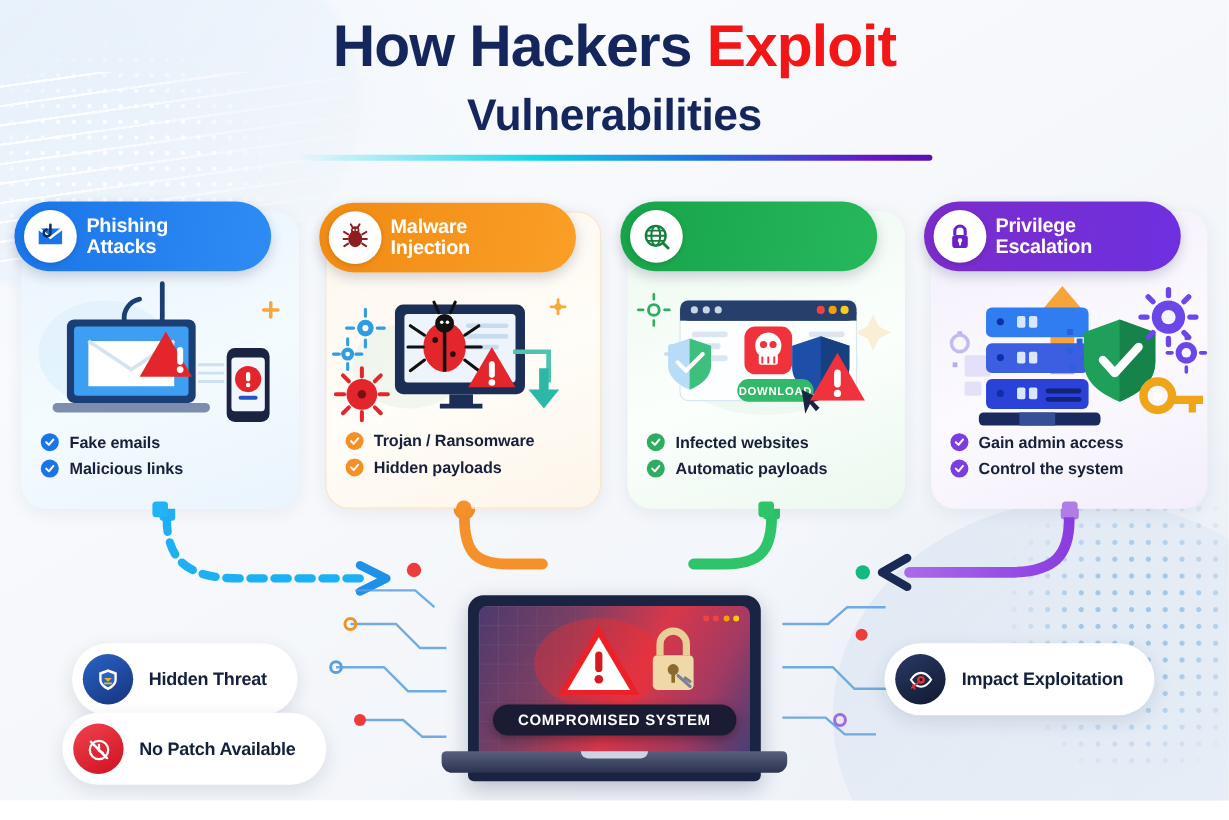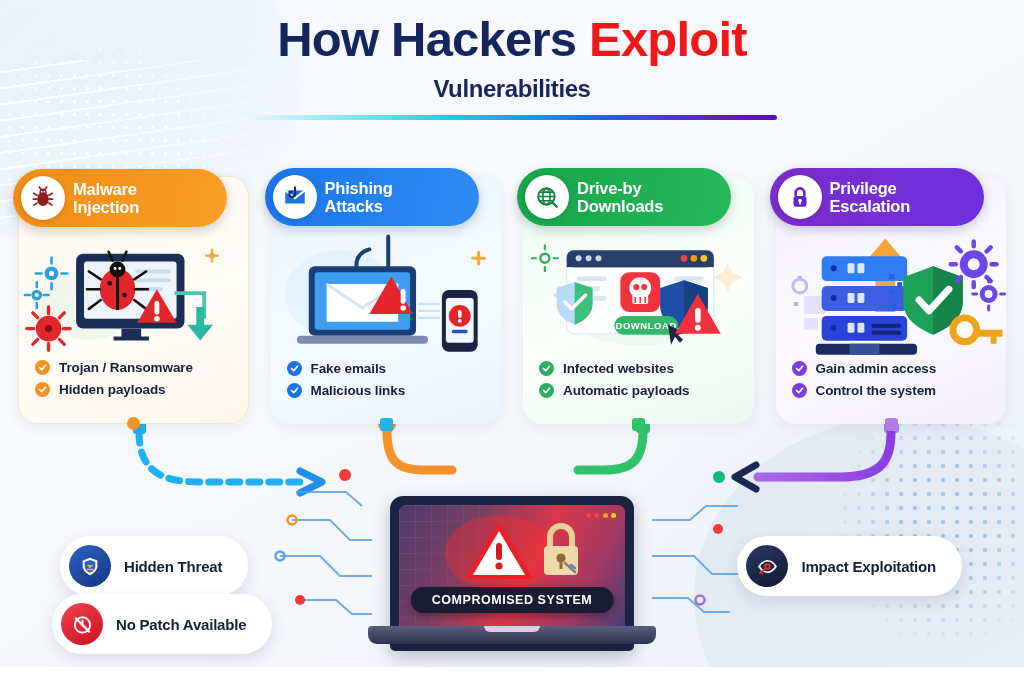--- a/index.html
+++ b/index.html
@@ -54,21 +54,21 @@
     font-size: 49px; font-weight: 800; letter-spacing: -0.8px;
     color: #14265c; line-height: 1.06;
   }
   .title-1 .hl { color: #f21616; }
   .title-2 { margin-top: 9px; display: flex; align-items: center; justify-content: center; gap: 13px; }
   .chip {
     background: #1b3a6b; color: #ffffff; border-radius: 26px;
     padding: 7px 26px 9px; font-size: 35px; font-weight: 800; letter-spacing: -0.5px;
     box-shadow: 0 3px 9px rgba(20,38,92,.22);
   }
-  .title-2 .rest { font-size: 24px; font-weight: 800; color: #14265c; letter-spacing: -0.4px; }
+  .title-2 .rest { font-size: 37px; font-weight: 800; color: #14265c; letter-spacing: -0.4px; }
   .rule {
     margin: 12px auto 0; width: 530px; height: 5px; border-radius: 3px;
     background: linear-gradient(90deg, rgba(0,200,255,0) 0%, #12d3e8 38%, #1f6fe0 64%, #6a12c4 92%, #5a0fb0 100%);
     filter: blur(.3px);
   }
 
   
   .cards { position: absolute; top: 176px; left: 18px; width: 988px; display: flex; gap: 22px; }
   .card {
     position: relative; width: 232px; height: 248px;
@@ -221,20 +221,78 @@
     <g stroke="#5b9fe0" stroke-width="2" fill="none" opacity=".85">
       <path d="M652,520 L690,520 L706,506 L738,506"></path>
       <path d="M652,556 L694,556 L712,574 L742,574"></path>
       <path d="M652,598 L688,598 L704,612 L730,612"></path>
     </g>
     <circle cx="718" cy="529" r="5" fill="#ef3b3b"></circle>
     <circle cx="700" cy="600" r="4.5" fill="none" stroke="#a06be0" stroke-width="2.5"></circle>
   </svg>
 
   <div class="cards">
+
+    <div class="card c1">
+      <div class="cap b1">
+        <span class="cap-ic">
+          <svg viewBox="0 0 24 24" width="26" height="26">
+            <path d="M3 6h18v12H3z" fill="#1a74e8"></path>
+            <path d="M3 6l9 7 9-7" fill="none" stroke="#fff" stroke-width="2"></path>
+            <path d="M12 3v6a2.6 2.6 0 1 1-3-2.2" fill="none" stroke="#12305e" stroke-width="2" stroke-linecap="round"></path>
+          </svg>
+        </span>
+        <span class="cap-tx">
+          <span>Phishing</span><br><span>Attacks</span>
+        </span>
+      </div>
+
+      <svg class="art" viewBox="0 0 232 136">
+        <ellipse cx="70" cy="62" rx="56" ry="44" fill="#dbeefc" opacity=".6"></ellipse>
+        <path d="M118 4 v28 a16 16 0 1 1-19-15" fill="none" stroke="#1c3f73" stroke-width="4" stroke-linecap="round"></path>
+        <rect x="38" y="34" width="108" height="70" rx="6" fill="#1b3f75"></rect>
+        <rect x="44" y="40" width="96" height="58" rx="3" fill="#3e9ff2"></rect>
+        <path d="M56 52h72v38H56z" fill="#fff"></path>
+        <path d="M56 52l36 24 36-24" fill="none" stroke="#d7e3ef" stroke-width="3"></path>
+        <rect x="26" y="104" width="132" height="8" rx="4" fill="#7d8db0"></rect>
+        <path d="M121 44 l22 38 h-44z" fill="#e3262b"></path>
+        <rect x="130.5" y="57" width="5" height="15" rx="2.5" fill="#fff"></rect>
+        <circle cx="133" cy="76" r="2.8" fill="#fff"></circle>
+        <g stroke="#cfe0f2" stroke-width="2.4">
+          <path d="M148 72h22M148 79h22M148 86h22"></path>
+        </g>
+        <rect x="172" y="58" width="36" height="62" rx="7" fill="#1b2343"></rect>
+        <rect x="176" y="66" width="28" height="45" rx="3" fill="#f2f7fd"></rect>
+        <circle cx="190" cy="84" r="11" fill="#e3262b"></circle>
+        <rect x="188.2" y="78" width="3.6" height="8" rx="1.8" fill="#fff"></rect>
+        <circle cx="190" cy="89" r="1.9" fill="#fff"></circle>
+        <rect x="182" y="98" width="16" height="3.4" rx="1.7" fill="#2255c4"></rect>
+        <path d="M203 26h12M209 20v12" stroke="#f6a93b" stroke-width="3" stroke-linecap="round"></path>
+      </svg>
+
+      <div class="bullets">
+        <div class="bl">
+          <span class="chk" style="background:#1a74e8">
+            <svg viewBox="0 0 12 12">
+                <path d="M2 6l3 3 5-6" fill="none" stroke="#fff" stroke-width="2.2" stroke-linecap="round" stroke-linejoin="round"></path>
+              </svg>
+          </span>
+          <span class="tx">Fake emails</span>
+        </div>
+        <div class="bl">
+          <span class="chk" style="background:#1a74e8">
+            <svg viewBox="0 0 12 12">
+                <path d="M2 6l3 3 5-6" fill="none" stroke="#fff" stroke-width="2.2" stroke-linecap="round" stroke-linejoin="round"></path>
+              </svg>
+          </span>
+          <span class="tx">Malicious links</span>
+        </div>
+      </div>
+      <span class="nub" style="background:#22b2f5"></span>
+    </div>
 
     <div class="card c2">
       <div class="cap b2">
         <span class="cap-ic">
           <svg viewBox="0 0 24 24" width="26" height="26">
             <ellipse cx="12" cy="13" rx="5.4" ry="6.4" fill="#8e1c20"></ellipse>
             <circle cx="12" cy="6.6" r="3.3" fill="#8e1c20"></circle>
             <circle cx="10.8" cy="6.2" r=".8" fill="#fff"></circle>
               <circle cx="13.2" cy="6.2" r=".8" fill="#fff"></circle>
             <g stroke="#8e1c20" stroke-width="1.5" stroke-linecap="round">
@@ -307,90 +365,29 @@
             <svg viewBox="0 0 12 12">
                 <path d="M2 6l3 3 5-6" fill="none" stroke="#fff" stroke-width="2.2" stroke-linecap="round" stroke-linejoin="round"></path>
               </svg>
           </span>
           <span class="tx">Hidden payloads</span>
         </div>
       </div>
       <span class="nub" style="background:#f5912a;border-radius:50%"></span>
     </div>
 
-    <div class="card c1">
-      <div class="cap b1">
-        <span class="cap-ic">
-          <svg viewBox="0 0 24 24" width="26" height="26">
-            <path d="M3 6h18v12H3z" fill="#1a74e8"></path>
-            <path d="M3 6l9 7 9-7" fill="none" stroke="#fff" stroke-width="2"></path>
-            <path d="M12 3v6a2.6 2.6 0 1 1-3-2.2" fill="none" stroke="#12305e" stroke-width="2" stroke-linecap="round"></path>
-          </svg>
-        </span>
-        <span class="cap-tx">
-          <span>Phishing</span><br><span>Attacks</span>
-        </span>
-      </div>
-
-      <svg class="art" viewBox="0 0 232 136">
-        <ellipse cx="70" cy="62" rx="56" ry="44" fill="#dbeefc" opacity=".6"></ellipse>
-        <path d="M118 4 v28 a16 16 0 1 1-19-15" fill="none" stroke="#1c3f73" stroke-width="4" stroke-linecap="round"></path>
-        <rect x="38" y="34" width="108" height="70" rx="6" fill="#1b3f75"></rect>
-        <rect x="44" y="40" width="96" height="58" rx="3" fill="#3e9ff2"></rect>
-        <path d="M56 52h72v38H56z" fill="#fff"></path>
-        <path d="M56 52l36 24 36-24" fill="none" stroke="#d7e3ef" stroke-width="3"></path>
-        <rect x="26" y="104" width="132" height="8" rx="4" fill="#7d8db0"></rect>
-        <path d="M121 44 l22 38 h-44z" fill="#e3262b"></path>
-        <rect x="130.5" y="57" width="5" height="15" rx="2.5" fill="#fff"></rect>
-        <circle cx="133" cy="76" r="2.8" fill="#fff"></circle>
-        <g stroke="#cfe0f2" stroke-width="2.4">
-          <path d="M148 72h22M148 79h22M148 86h22"></path>
-        </g>
-        <rect x="172" y="58" width="36" height="62" rx="7" fill="#1b2343"></rect>
-        <rect x="176" y="66" width="28" height="45" rx="3" fill="#f2f7fd"></rect>
-        <circle cx="190" cy="84" r="11" fill="#e3262b"></circle>
-        <rect x="188.2" y="78" width="3.6" height="8" rx="1.8" fill="#fff"></rect>
-        <circle cx="190" cy="89" r="1.9" fill="#fff"></circle>
-        <rect x="182" y="98" width="16" height="3.4" rx="1.7" fill="#2255c4"></rect>
-        <path d="M203 26h12M209 20v12" stroke="#f6a93b" stroke-width="3" stroke-linecap="round"></path>
-      </svg>
-
-      <div class="bullets">
-        <div class="bl">
-          <span class="chk" style="background:#1a74e8">
-            <svg viewBox="0 0 12 12">
-                <path d="M2 6l3 3 5-6" fill="none" stroke="#fff" stroke-width="2.2" stroke-linecap="round" stroke-linejoin="round"></path>
-              </svg>
-          </span>
-          <span class="tx">Fake emails</span>
-        </div>
-        <div class="bl">
-          <span class="chk" style="background:#1a74e8">
-            <svg viewBox="0 0 12 12">
-                <path d="M2 6l3 3 5-6" fill="none" stroke="#fff" stroke-width="2.2" stroke-linecap="round" stroke-linejoin="round"></path>
-              </svg>
-          </span>
-          <span class="tx">Malicious links</span>
-        </div>
-      </div>
-      <span class="nub" style="background:#22b2f5"></span>
-    </div>
-
     <div class="card c3">
       <div class="cap b3">
         <span class="cap-ic">
           <svg viewBox="0 0 24 24" width="26" height="26">
             <circle cx="11.5" cy="11.5" r="7.6" fill="none" stroke="#12803c" stroke-width="1.8"></circle>
             <ellipse cx="11.5" cy="11.5" rx="3.4" ry="7.6" fill="none" stroke="#12803c" stroke-width="1.5"></ellipse>
             <path d="M4 11.5h15M5.3 7.5h12.4M5.3 15.5h12.4" stroke="#12803c" stroke-width="1.4"></path>
             <path d="M17 17l4 4" stroke="#12803c" stroke-width="2.2" stroke-linecap="round"></path>
           </svg>
-        </span>
-        <span class="cap-tx">
-          <span>Drive-by</span><br><span>Downloads</span>
         </span>
       </div>
 
       <svg class="art" viewBox="0 0 232 136">
         <ellipse cx="116" cy="70" rx="78" ry="44" fill="#e4f4e9" opacity=".5"></ellipse>
         <rect x="44" y="18" width="148" height="84" rx="7" fill="#fdfeff" stroke="#dae6f2"></rect>
         <rect x="44" y="18" width="148" height="17" rx="7" fill="#27406b"></rect>
         <rect x="44" y="28" width="148" height="7" fill="#27406b"></rect>
         <g fill="#c8d6e8">
             <circle cx="56" cy="26" r="3"></circle>

